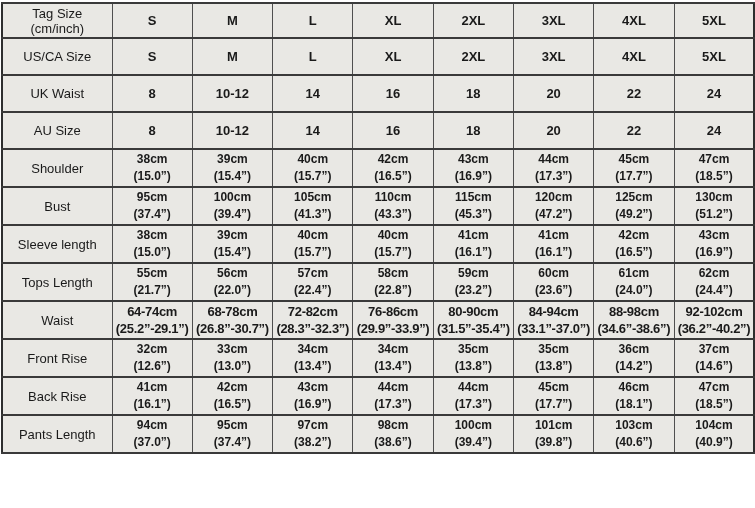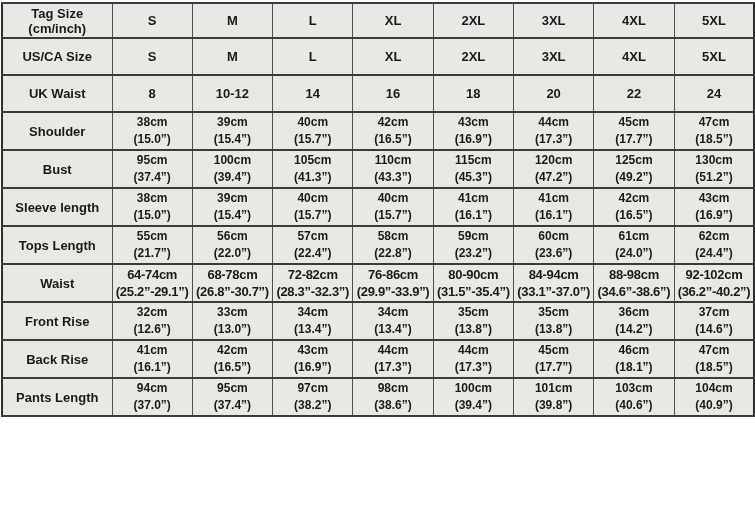--- a/index.html
+++ b/index.html
@@ -31,21 +31,21 @@
     border-top: 2px solid #3a3a3a;
     border-bottom: 2px solid #3a3a3a;
     text-align: center;
     vertical-align: middle;
     background: #e9e8e4;
     padding: 1px 0;
     white-space: nowrap;
     overflow: hidden;
   }
   th.row-label {
-    font-weight: 700;
+    font-weight: 400;
     font-size: 13px;
     line-height: 15px;
   }
   tr.header { height: 37px; }
   tr.header td {
     font-weight: 700;
     font-size: 13px;
   }
   tr[data-row="tag-size"] { height: 35px; }
   tr.measure { height: 38px; }
@@ -102,20 +102,31 @@
           <th class="row-label">UK Waist</th>
           <td>8</td>
           <td>10-12</td>
           <td>14</td>
           <td>16</td>
           <td>18</td>
           <td>20</td>
           <td>22</td>
           <td>24</td>
         </tr>
+        <tr class="header" data-row="au-size">
+          <th class="row-label">AU Size</th>
+          <td>8</td>
+          <td>10-12</td>
+          <td>14</td>
+          <td>16</td>
+          <td>18</td>
+          <td>20</td>
+          <td>22</td>
+          <td>24</td>
+        </tr>
         <tr class="measure" data-row="shoulder">
           <th class="row-label">Shoulder</th>
           <td>38cm<br>(15.0”)</td>
           <td>39cm<br>(15.4”)</td>
           <td>40cm<br>(15.7”)</td>
           <td>42cm<br>(16.5”)</td>
           <td>43cm<br>(16.9”)</td>
           <td>44cm<br>(17.3”)</td>
           <td>45cm<br>(17.7”)</td>
           <td>47cm<br>(18.5”)</td>

